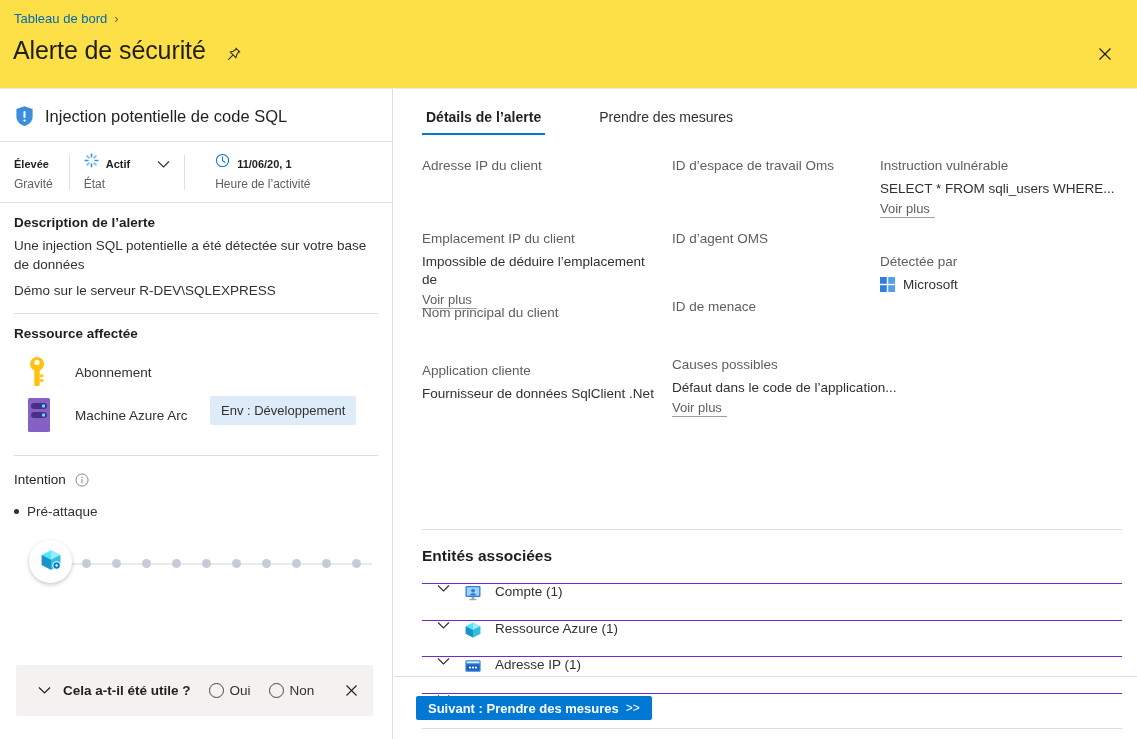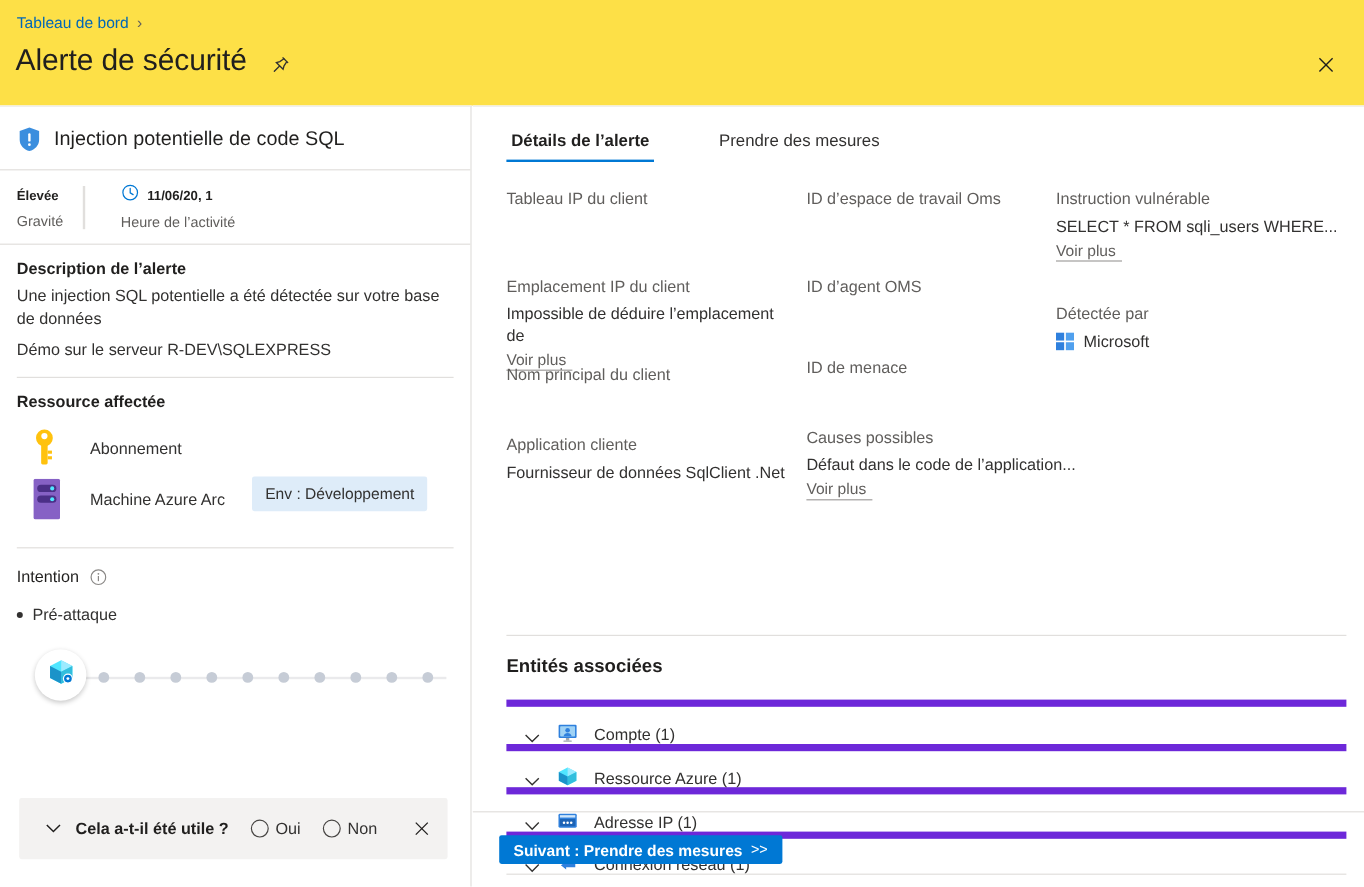--- a/index.html
+++ b/index.html
@@ -89,21 +89,21 @@
   .f-label { font-size: 13.5px; color: #605e5c; line-height: 18px; }
   .f-value { font-size: 13.5px; color: #323130; line-height: 18px; margin-top: 5px; }
   .voir-plus { display: inline-block; font-size: 13px; color: #605e5c; border-bottom: 1px solid #a19f9d; cursor: pointer; margin-top: 3px; padding-bottom: 1px; padding-right: 5px; }
   .det-by { display: flex; align-items: center; gap: 8px; margin-top: 6px; }
   .ms-logo { width: 15px; height: 15px; }
   .ms-name { font-size: 13.5px; color: #323130; }
 
   .ent-sep { position: absolute; left: 28px; top: 440px; width: 700px; height: 1px; background: #e1dfdd; }
   .ent-title { position: absolute; left: 28px; top: 458px; font-size: 15.5px; font-weight: 600; color: #201f1e; }
   .ent-list { position: absolute; left: 28px; top: 494px; width: 700px; }
-  .ent-row { display: flex; align-items: flex-end; height: 36.5px; border-top: 6px solid #6d28d9; cursor: pointer; }
+  .ent-row { display: flex; align-items: flex-start; height: 36.5px; border-top: 1px solid #6d28d9; cursor: pointer; }
   .ent-row:last-child { border-bottom: 1px solid #e1dfdd; }
   .ent-chev { width: 42px; display: flex; justify-content: center; align-items: center; cursor: pointer; }
   .ent-ic { width: 18px; height: 18px; display: flex; align-items: center; justify-content: center; margin-right: 13px; }
   .ent-lbl { font-size: 13.5px; color: #323130; }
 
   .next-sep { position: absolute; left: 394px; top: 676px; width: 743px; height: 1px; background: #e1dfdd; }
   .next-btn { position: absolute; left: 416px; top: 696px; height: 24px; background: #0078d4; color: #fff;
               border: none; border-radius: 2px; font-size: 13px; font-weight: 700; padding: 0 12px;
               display: flex; align-items: center; gap: 7px; cursor: pointer; font-family: "Liberation Sans", sans-serif; }
   .next-btn .arrows { font-weight: 400; font-size: 12px; }
@@ -150,20 +150,45 @@
       </span>
       <span class="alert-name">Injection potentielle de code SQL</span>
     </div>
 
     <div class="meta-row">
       <div class="meta-cell sev">
         <div class="meta-top sev-val">Élevée</div>
         <div class="meta-sub">Gravité</div>
       </div>
       <div class="meta-divider"></div>
+      <div class="meta-cell">
+        <div class="meta-top">
+          <span>
+            <svg width="15" height="15" viewBox="0 0 16 16">
+              <g stroke="#2196f3" stroke-width="1.7" stroke-linecap="round">
+                <line x1="8" y1="1.4" x2="8" y2="4.1"></line>
+                  <line x1="8" y1="11.9" x2="8" y2="14.6"></line>
+                <line x1="1.4" y1="8" x2="4.1" y2="8"></line>
+                  <line x1="11.9" y1="8" x2="14.6" y2="8"></line>
+                <line x1="3.3" y1="3.3" x2="5.2" y2="5.2" stroke-opacity=".65"></line>
+                  <line x1="10.8" y1="10.8" x2="12.7" y2="12.7" stroke-opacity=".65"></line>
+                <line x1="3.3" y1="12.7" x2="5.2" y2="10.8" stroke-opacity=".65"></line>
+                  <line x1="10.8" y1="5.2" x2="12.7" y2="3.3" stroke-opacity=".65"></line>
+              </g>
+              </svg>
+          </span>
+          <span>Actif</span>
+          <span class="chev-small">
+            <svg width="13" height="9" viewBox="0 0 13 9">
+                <path d="M1 1.5 6.5 7 12 1.5" stroke="#323130" stroke-width="1.15" fill="none"></path>
+              </svg>
+          </span>
+        </div>
+        <div class="meta-sub">État</div>
+      </div>
       <div class="meta-divider"></div>
       <div class="meta-cell time">
         <div class="meta-top">
           <span>
             <svg width="15" height="15" viewBox="0 0 16 16">
                 <circle cx="8" cy="8" r="6.5" fill="none" stroke="#0078d4" stroke-width="1.1"></circle>
             <path d="M8 4.3V8.2l2.6 1.6" stroke="#0078d4" stroke-width="1.1" fill="none" stroke-linecap="round"></path>
               </svg>
           </span>
           <span>11/06/20, 1</span>
@@ -285,21 +310,21 @@
 
     <div class="tabs">
       <div class="tab active">Détails de l’alerte</div>
       <div class="tab">Prendre des mesures</div>
     </div>
 
     <div class="grid">
 
       <div class="dcol c1">
         <div class="field" style="top:0;">
-          <div class="f-label">Tableau IP du client</div>
+          <div class="f-label">Adresse IP du client</div>
           <div class="f-value"></div>
         </div>
         <div class="field" style="top:73px;">
           <div class="f-label">Emplacement IP du client</div>
           <div class="f-value">Impossible de déduire l’emplacement de</div>
           <span class="voir-plus">Voir plus</span>
         </div>
         <div class="field" style="top:147px;">
           <div class="f-label">Nom principal du client</div>
           <div class="f-value"></div>

